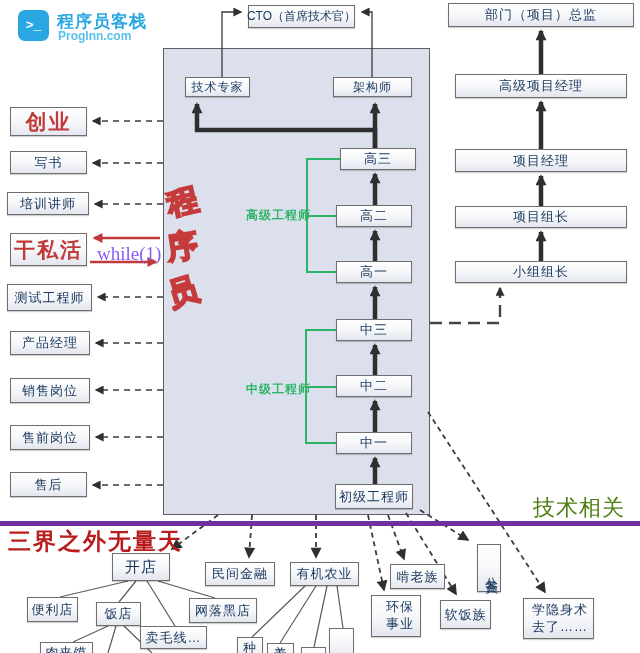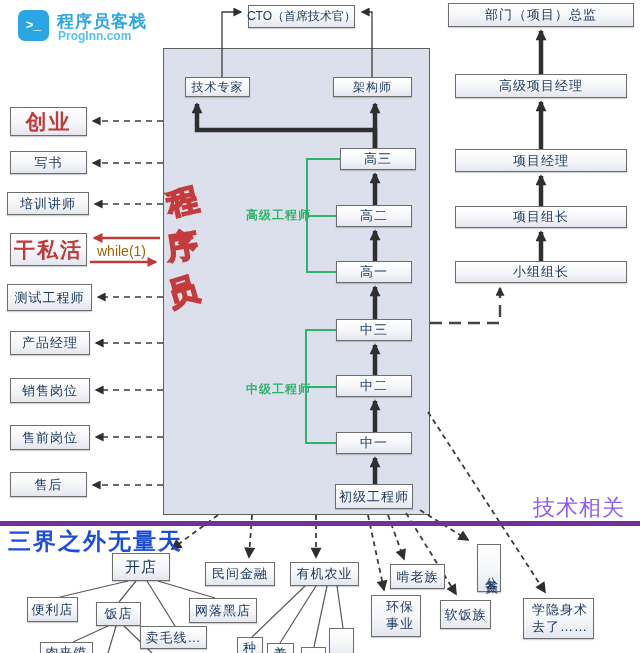--- a/index.html
+++ b/index.html
@@ -23,32 +23,32 @@
   .box { position:absolute; z-index:2; display:flex; align-items:center; justify-content:center;
     border:1px solid #6e6e6e; color:#17365d; font-size:13px; letter-spacing:1px;
     background:linear-gradient(180deg,#ffffff 0%,#f5f6f9 55%,#e3e6ee 100%);
     box-shadow:0 1px 1px rgba(0,0,0,0.18); white-space:nowrap; }
   .red  { color:#c03a3a; font-size:21px; font-weight:bold; letter-spacing:2px; }
   .lg   { font-size:15px; }
   .two-line { flex-direction:column; line-height:1.3;padding-left:8px; }
   .vtext { display:block; writing-mode:vertical-rl; text-align:center; padding-top:4px; letter-spacing:2px; }
 
   .glabel { position:absolute; z-index:2; color:#2db567; font-weight:bold; font-size:12px; letter-spacing:1px; }
-  .while  { position:absolute; left:97px; top:243px; z-index:3; color:#a16207; font-size:14px; }
+  .while  { position:absolute; left:97px; top:243px; z-index:3; color:#8b5cf6; font-size:19px;font-family:Liberation Serif, serif; }
 
   .prog { position:absolute; left:167px; top:180px; width:40px; z-index:2;
     font-size:31px; font-weight:bold; color:#f3ecee; -webkit-text-stroke:2px #c53b3b; }
   .prog span { display:block; margin-bottom:3px; }
   .prog span:nth-child(1){ transform:rotate(-13deg); }
   .prog span:nth-child(2){ transform:rotate(-9deg); }
   .prog span:nth-child(3){ transform:rotate(-17deg); }
 
   .purple-line { position:absolute; left:0; top:521px; width:640px; height:5px; background:#7030a0; z-index:3; }
-  .tech-rel { position:absolute; left:533px; top:493px; z-index:3; color:#8b5cf6; font-size:22px; letter-spacing:1px; }
-  .beyond   { position:absolute; left:8px;  top:526px; z-index:4; color:#1d4ed8; font-size:23px; font-weight:bold; letter-spacing:2px; }
+  .tech-rel { position:absolute; left:533px; top:493px; z-index:3; color:#4d7c0f; font-size:22px; letter-spacing:1px; }
+  .beyond   { position:absolute; left:8px;  top:526px; z-index:4; color:#b91c1c; font-size:23px; font-weight:bold; letter-spacing:2px; }
 
   .logo { position:absolute; left:18px; top:8px; z-index:3; }
   .logo-icon { position:absolute; left:0; top:2px; width:31px; height:31px; background:#2aa7e2;
     border-radius:7px; color:#fff; font-family:"Liberation Mono","DejaVu Sans Mono",monospace;
     font-weight:bold; font-size:13px; display:flex; align-items:center; justify-content:center; }
   .logo-brand  { position:absolute; left:39px; top:2px;  color:#2aa7e2; font-size:17px; font-weight:bold; letter-spacing:1px; white-space:nowrap; }
   .logo-domain { position:absolute; left:40px; top:21px; color:#57c0ed; font-size:12px; font-weight:bold; white-space:nowrap; }
 </style>
 </head>
 <body>

